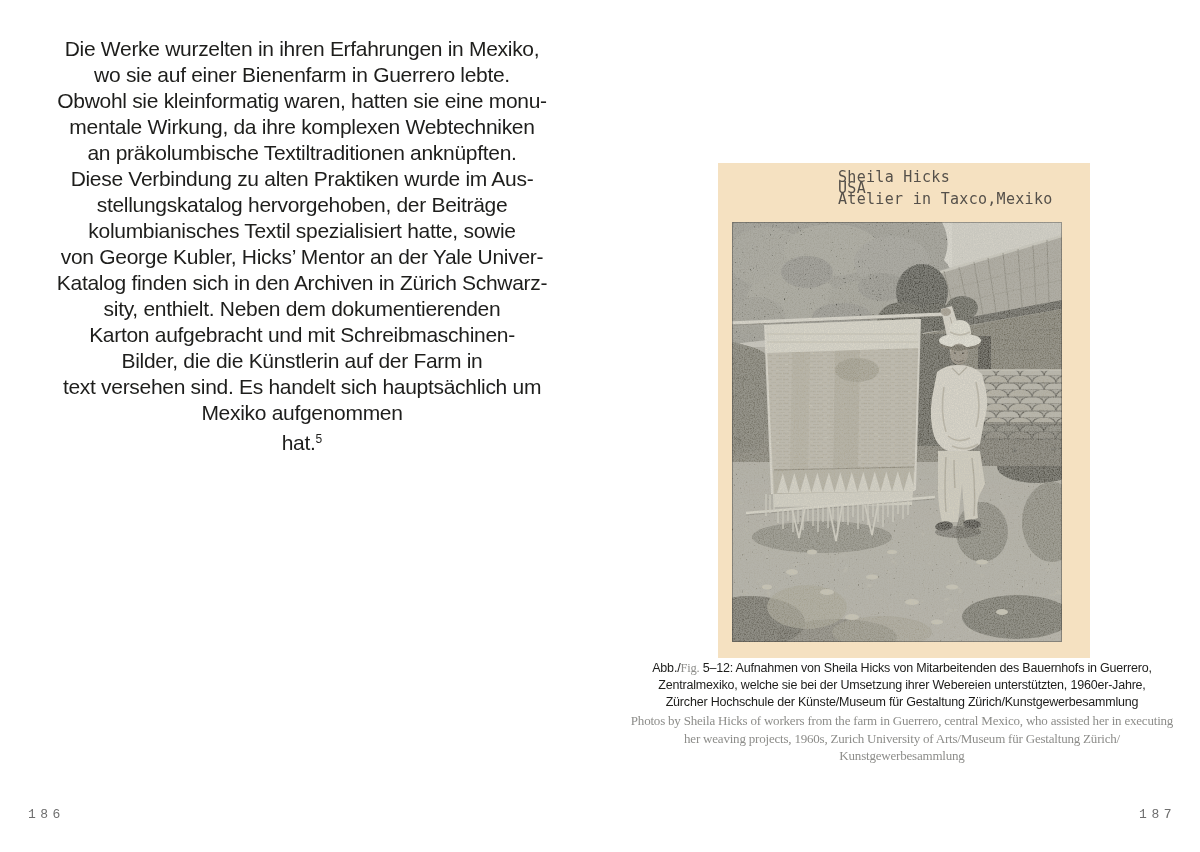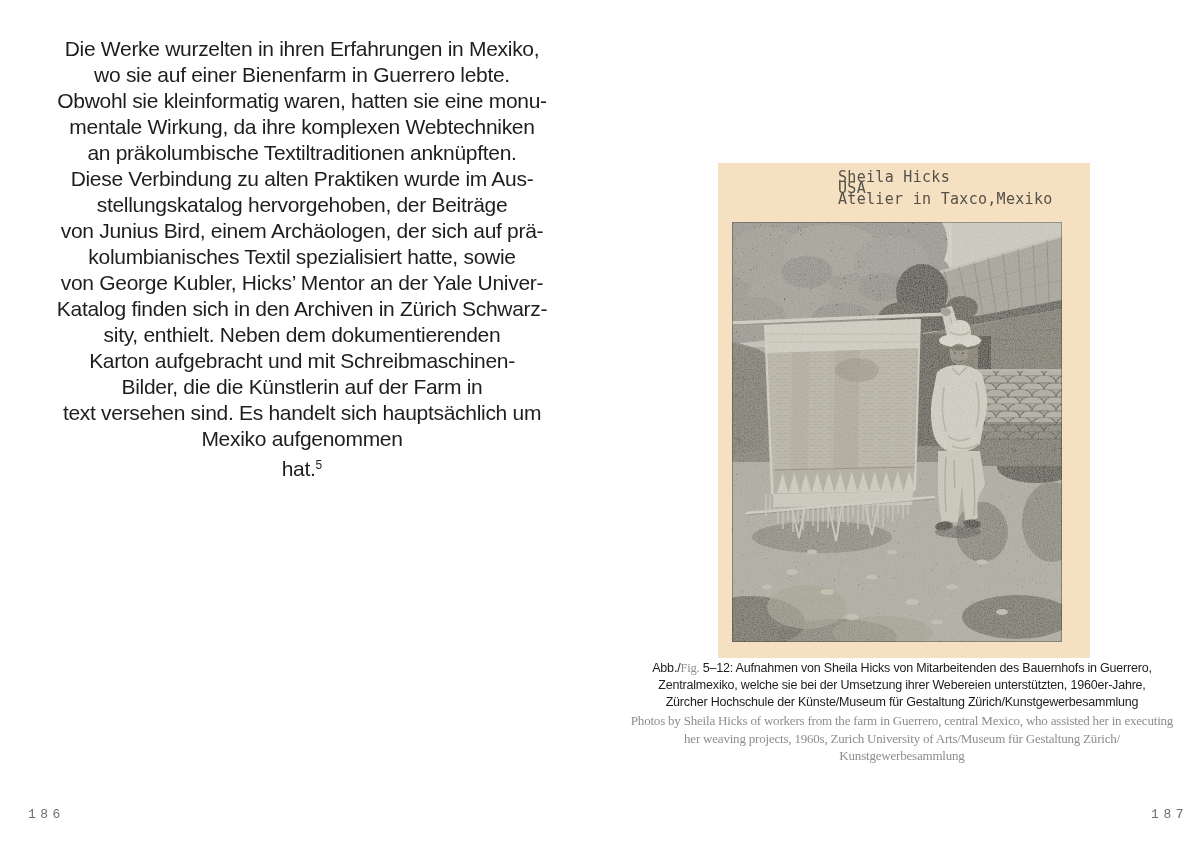--- a/index.html
+++ b/index.html
@@ -22,36 +22,35 @@
   .caption{position:absolute;left:578px;top:660px;width:648px;text-align:center;}
   .cap-de{font-size:12.5px;line-height:17px;letter-spacing:-0.2px;color:#1d1d1b;}
   .serifcap{font-family:"Liberation Serif",serif;color:#8d8d8a;}
   .cap-en{font-family:"Liberation Serif",serif;font-size:13px;line-height:17.5px;
           letter-spacing:-0.2px;color:#8d8d8a;margin-top:1px;}
 
   
   .pagenum{position:absolute;top:807px;font-family:Liberation Mono, monospace;
            font-size:13px;letter-spacing:4.5px;color:#6e6e6e;}
   .pagenum.pn-left{left:28px;}
-  .pagenum.pn-right{right:12px;}
+  .pagenum.pn-right{right:24px;}
 </style>
 </head>
 <body>
 
 <div class="spread">
 
   <div class="body-text">
     <div class="line">Die Werke wurzelten in ihren Erfahrungen in Mexiko,</div>
     <div class="line">wo sie auf einer Bienenfarm in Guerrero lebte.</div>
     <div class="line">Obwohl sie kleinformatig waren, hatten sie eine monu-</div>
     <div class="line">mentale Wirkung, da ihre komplexen Webtechniken</div>
     <div class="line">an präkolumbische Textiltraditionen anknüpften.</div>
     <div class="line">Diese Verbindung zu alten Praktiken wurde im Aus-</div>
     <div class="line">stellungskatalog hervorgehoben, der Beiträge</div>
-    <div class="line">von Junius Bird, einem Archäologen, der sich auf prä-</div>
     <div class="line">kolumbianisches Textil spezialisiert hatte, sowie</div>
     <div class="line">von George Kubler, Hicks’ Mentor an der Yale Univer-</div>
     <div class="line">Katalog finden sich in den Archiven in Zürich Schwarz-</div>
     <div class="line">sity, enthielt. Neben dem dokumentierenden</div>
     <div class="line">Karton aufgebracht und mit Schreibmaschinen-</div>
     <div class="line">Bilder, die die Künstlerin auf der Farm in</div>
     <div class="line">text versehen sind. Es handelt sich hauptsächlich um</div>
     <div class="line">Mexiko aufgenommen</div>
     <div class="line">
       <span>hat.</span><span class="fn">5</span>

